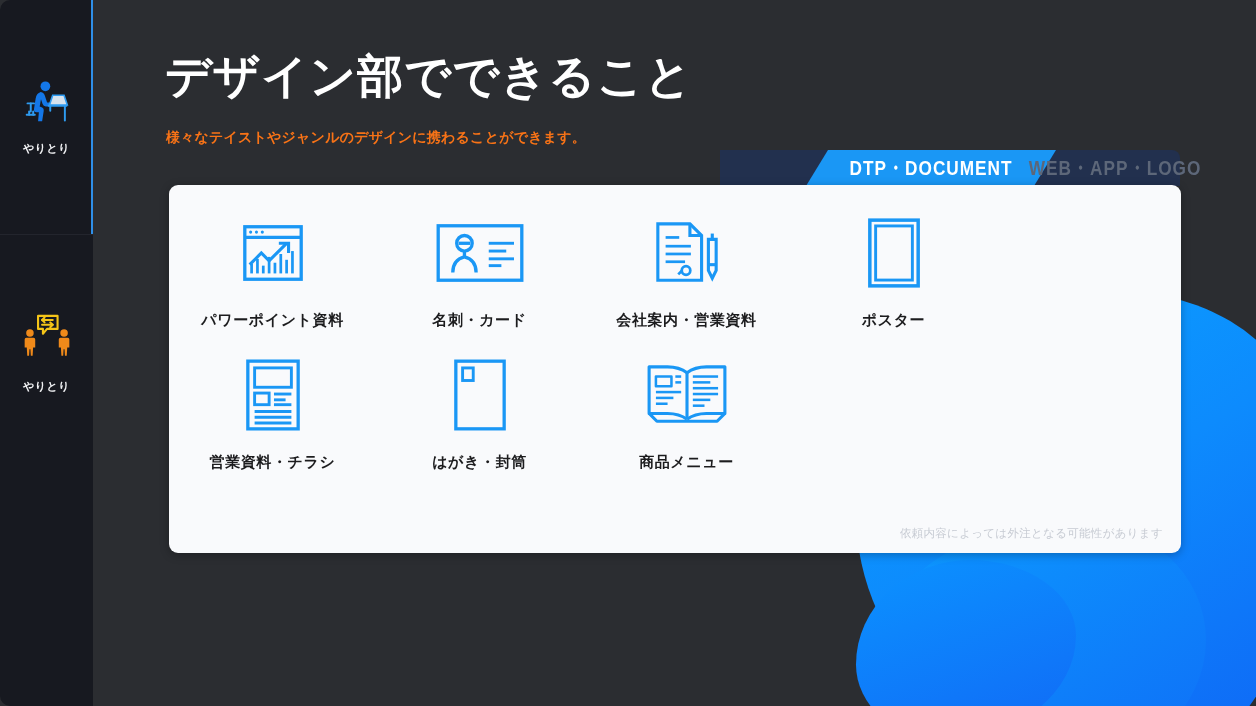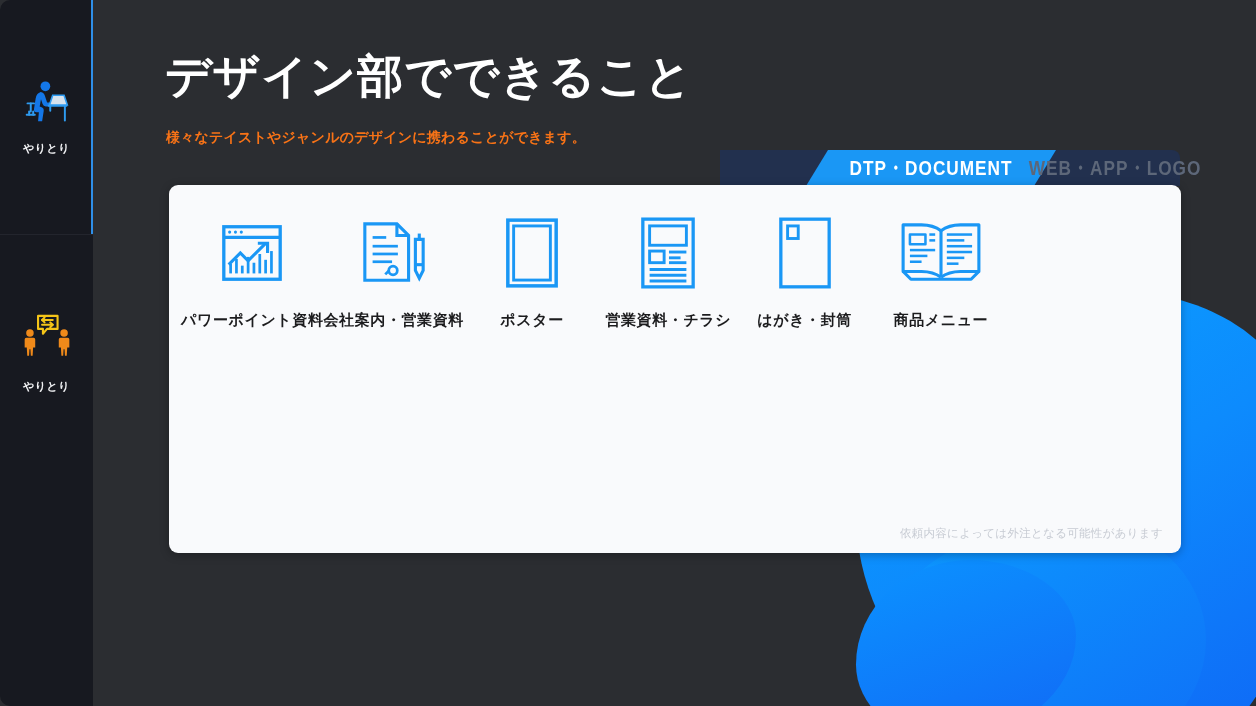--- a/index.html
+++ b/index.html
@@ -126,23 +126,22 @@
     width:1012px; height:368px;
     background:#f9fafc;
     border-radius:9px;
     box-shadow:0 2px 10px rgba(0,0,0,.28);
     z-index:2;
   }
   #grid{
     position:absolute; left:0; top:22px;
     width:828px;
     display:grid;
-    grid-template-columns:repeat(6,1fr);
+    grid-template-columns:repeat(4,1fr);
     grid-template-rows:142px 142px;
-    margin-left:12px;
   }
   .cell{
     display:flex; flex-direction:column;
     align-items:center; justify-content:flex-start;
     padding-top:10px;
   }
   .cell-icon{
     height:72px; display:flex; align-items:center; justify-content:center;
   }
   .cell-icon svg{ display:block; }
@@ -247,20 +246,38 @@
                 <path d="M50 57 v-14"></path>
                   <path d="M56 57 v-23"></path>
               </g>
               <path d="M12 48 l12-12 8 8 18-18" stroke-width="3.2"></path>
               <path d="M42 26 h10 v10" stroke-width="3.2"></path>
             </svg>
           </div>
           <div class="cell-label">パワーポイント資料</div>
         </div>
 
+        <div class="cell">
+          <div class="cell-icon">
+            <svg viewBox="0 0 96 72" width="94" height="70" fill="none" stroke="#1a97f5" stroke-width="3.4">
+              <rect x="5" y="8" width="86" height="56"></rect>
+              <circle cx="32" cy="26" r="8"></circle>
+              <path d="M26 26 h12"></path>
+              <path d="M32 34 v6"></path>
+              <path d="M20 56 q0-13 12-16 q12 3 12 16"></path>
+              <g stroke-width="3">
+                <path d="M57 26 h26"></path>
+                <path d="M57 34 h18"></path>
+                <path d="M57 42 h26"></path>
+                <path d="M57 49 h13"></path>
+              </g>
+            </svg>
+          </div>
+          <div class="cell-label">名刺・カード</div>
+        </div>
 
         <div class="cell">
           <div class="cell-icon">
             <svg viewBox="0 0 80 72" width="78" height="70" fill="none" stroke="#1a97f5" stroke-width="3.2">
               <path d="M10 6 h33 l12 12 v46 h-45z"></path>
               <path d="M43 6 v12 h12"></path>
               <g stroke-width="2.8">
                 <path d="M18 20 h14"></path>
                 <path d="M18 29 h26"></path>
                 <path d="M18 37 h26"></path>

